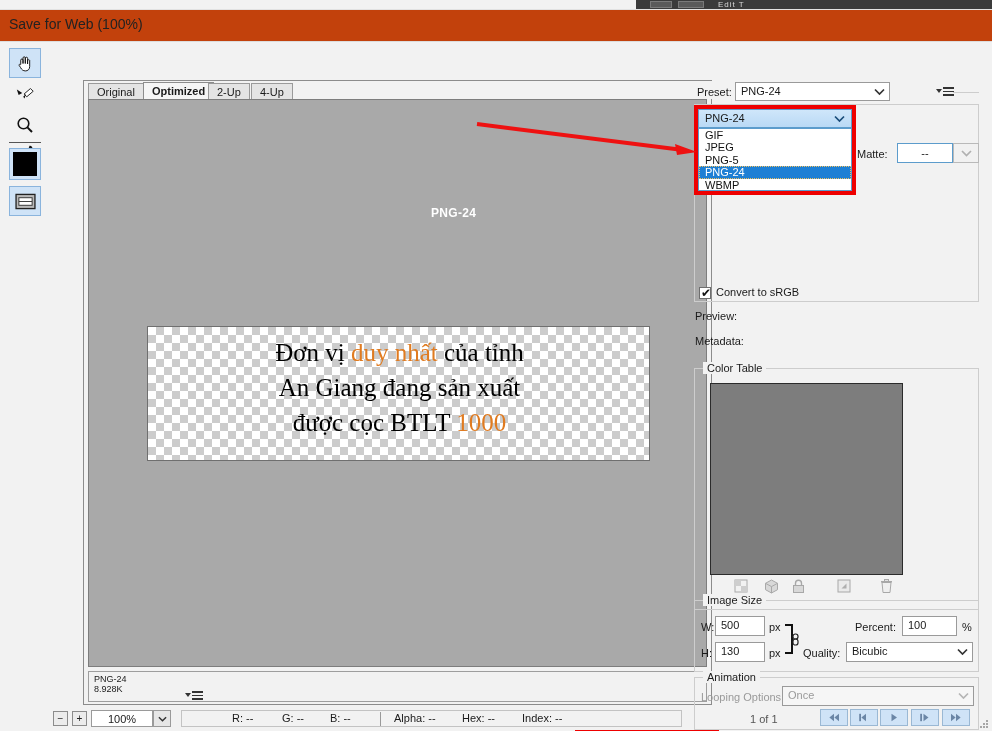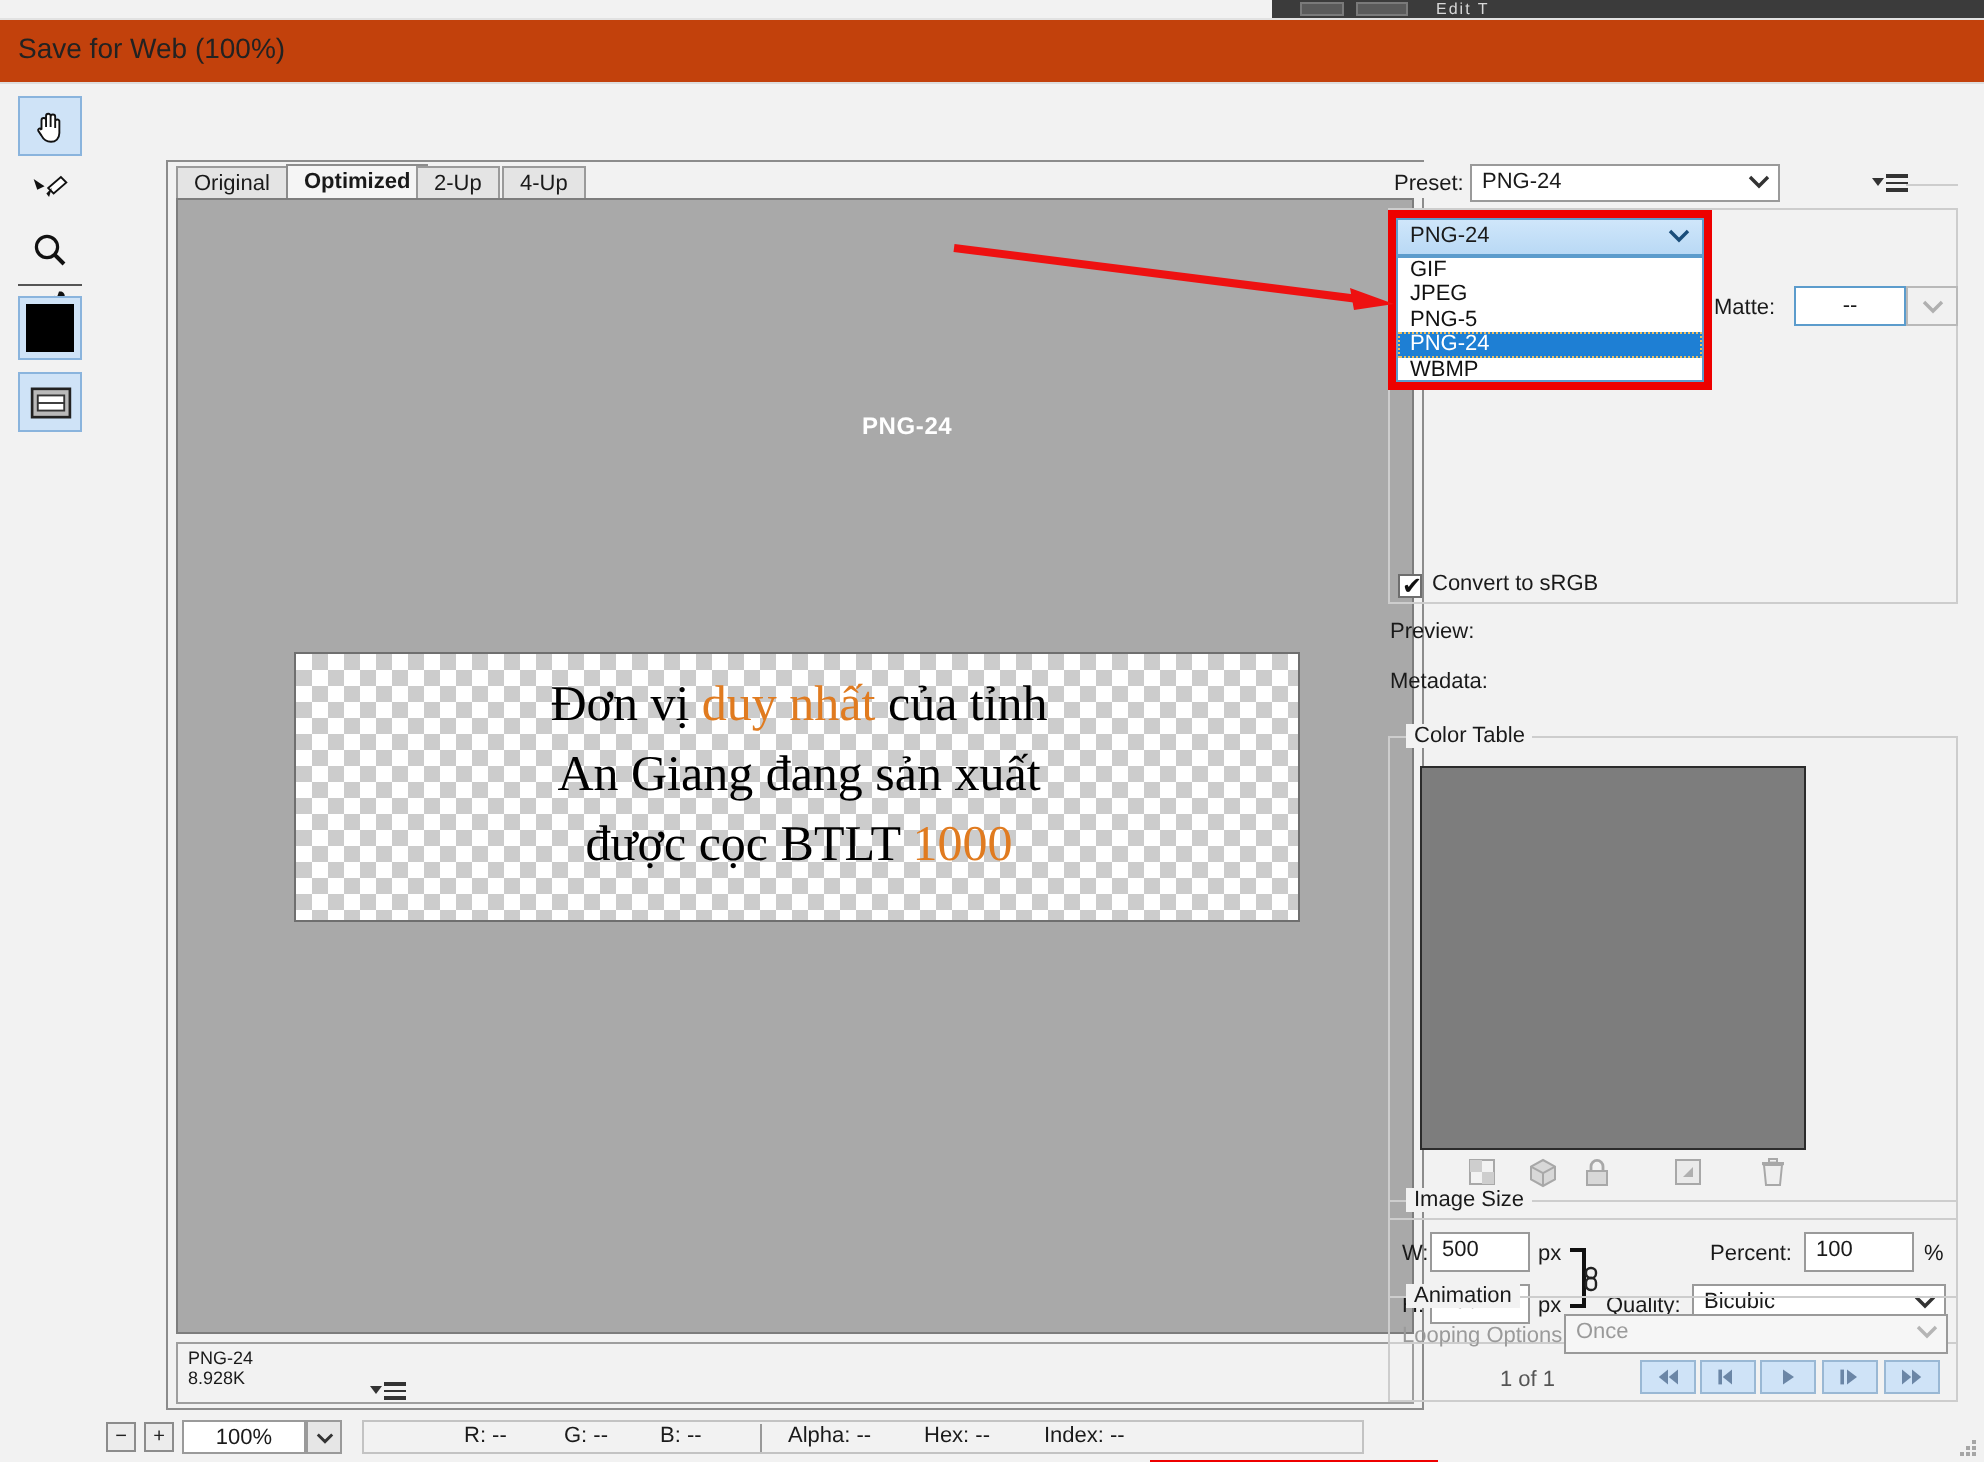--- a/index.html
+++ b/index.html
@@ -525,21 +525,21 @@
 
           <span class="rowlabel" style="position:absolute; left:108px; top:46px;">Quality:</span>
           <div class="field" style="position:absolute; left:151px; top:41px; width:127px; height:20px;">
             <span>Bicubic</span>
             <span class="ddarrow"><svg width="11" height="7" viewBox="0 0 11 7">
                   <path d="M1 1 L5.5 5.5 L10 1" fill="none" stroke="#333" stroke-width="1.7"></path>
                 </svg></span>
           </div>
         </div>
 
-        <div class="panel-group" style="left:4px; top:568px; width:285px; height:53px;">
+        <div class="panel-group" style="left:4px; top:597px; width:285px; height:53px;">
           <span class="group-title">Animation</span>
 
           <span class="rowlabel" style="position:absolute; left:6px; top:13px; color:#9a9a9a;">Looping Options:</span>
           <div class="field disabled" style="position:absolute; left:87px; top:8px; width:192px; height:20px;">
             <span>Once</span>
             <span class="ddarrow"><svg width="11" height="7" viewBox="0 0 11 7">
                   <path d="M1 1 L5.5 5.5 L10 1" fill="none" stroke="#b5b5b5" stroke-width="1.7"></path>
                 </svg></span>
           </div>
 

